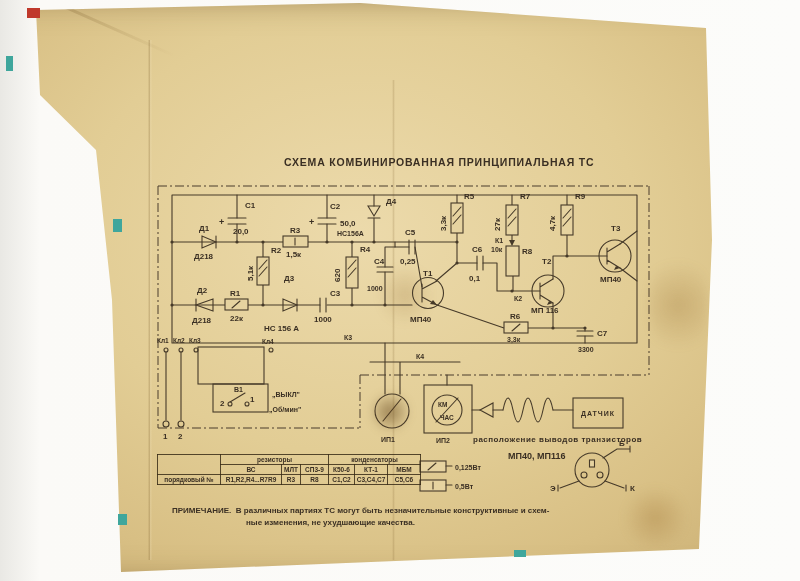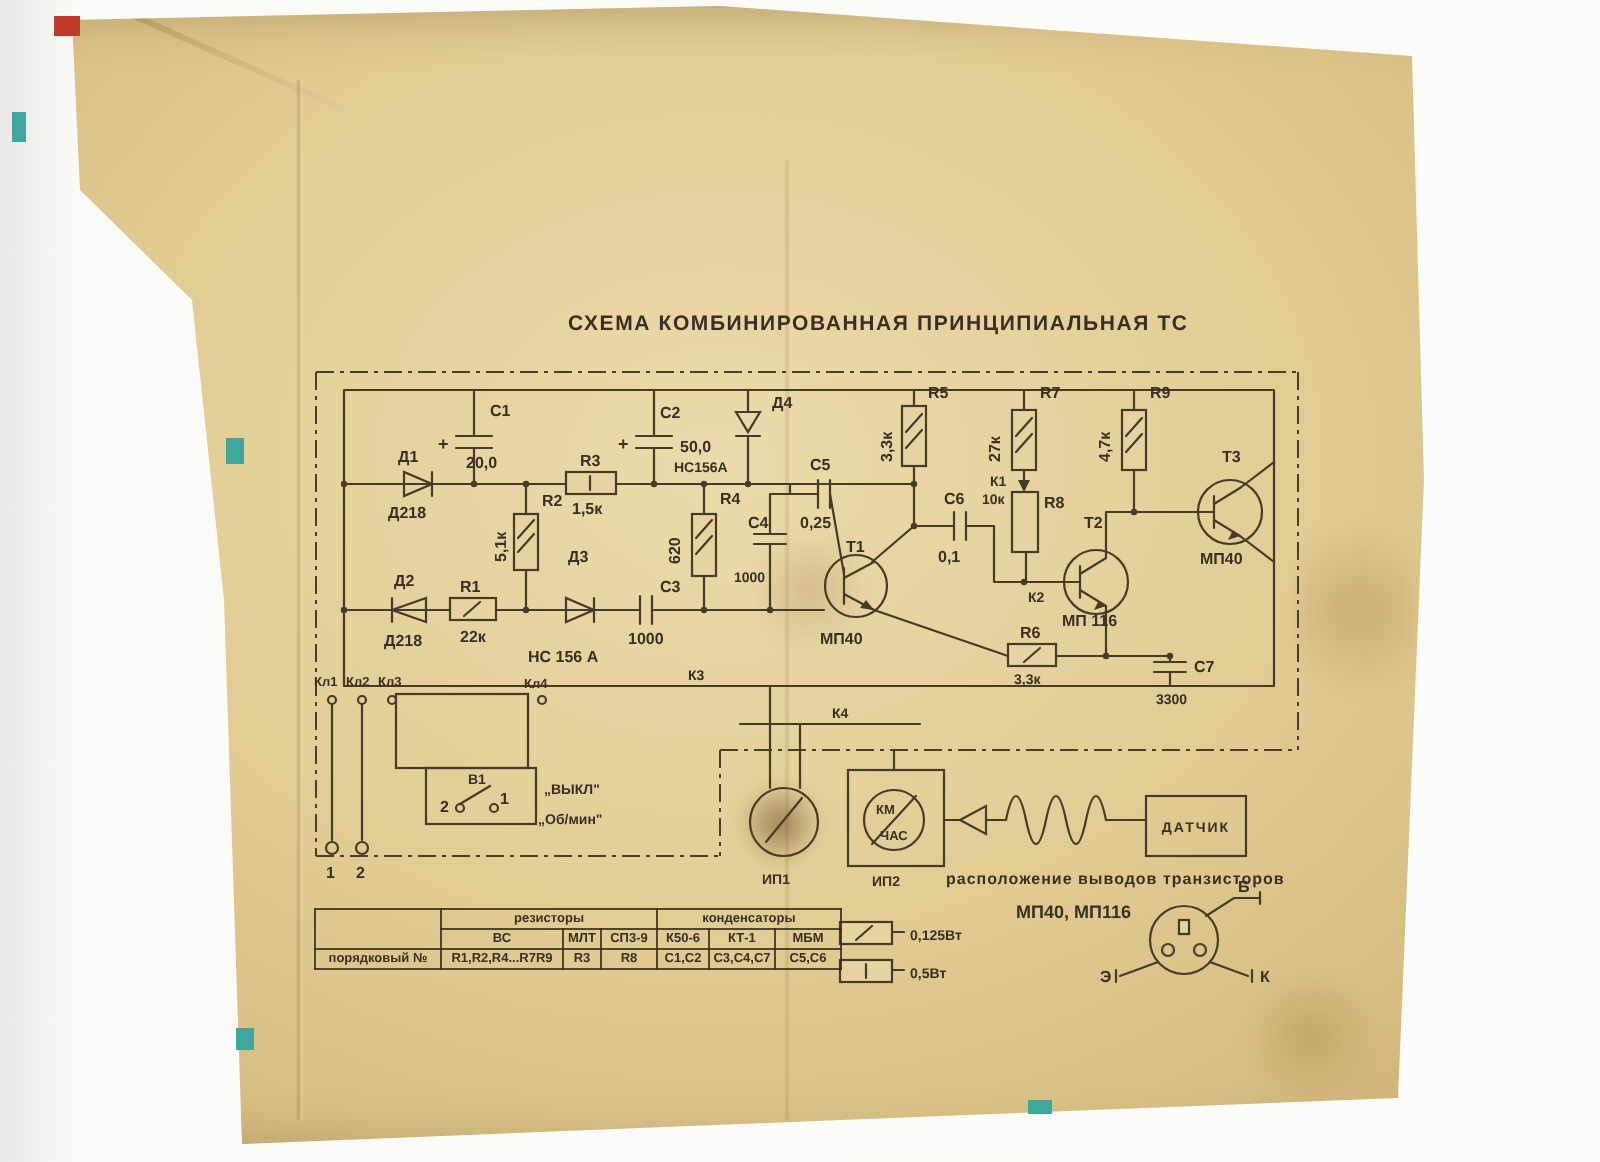--- a/index.html
+++ b/index.html
@@ -346,20 +346,24 @@
         <td>R1,R2,R4...R7R9</td>
         <td>R3</td>
         <td>R8</td>
         <td>С1,С2</td>
         <td>С3,С4,С7</td>
         <td>С5,С6</td>
       </tr>
     </tbody>
       </table>
 
+    <div class="note">
+      <div><span>ПРИМЕЧАНИЕ.</span>&nbsp;&nbsp;<span>В различных партиях ТС могут быть незначительные конструктивные и схем-</span></div>
+      <div class="l2">ные изменения, не ухудшающие качества.</div>
+    </div>
 
     <div class="stain s1"></div>
   </div>
 
   <div class="mark red"></div>
   <div class="mark t1"></div>
   <div class="mark t2"></div>
   <div class="mark t3"></div>
   <div class="mark t4"></div>
 </div>

